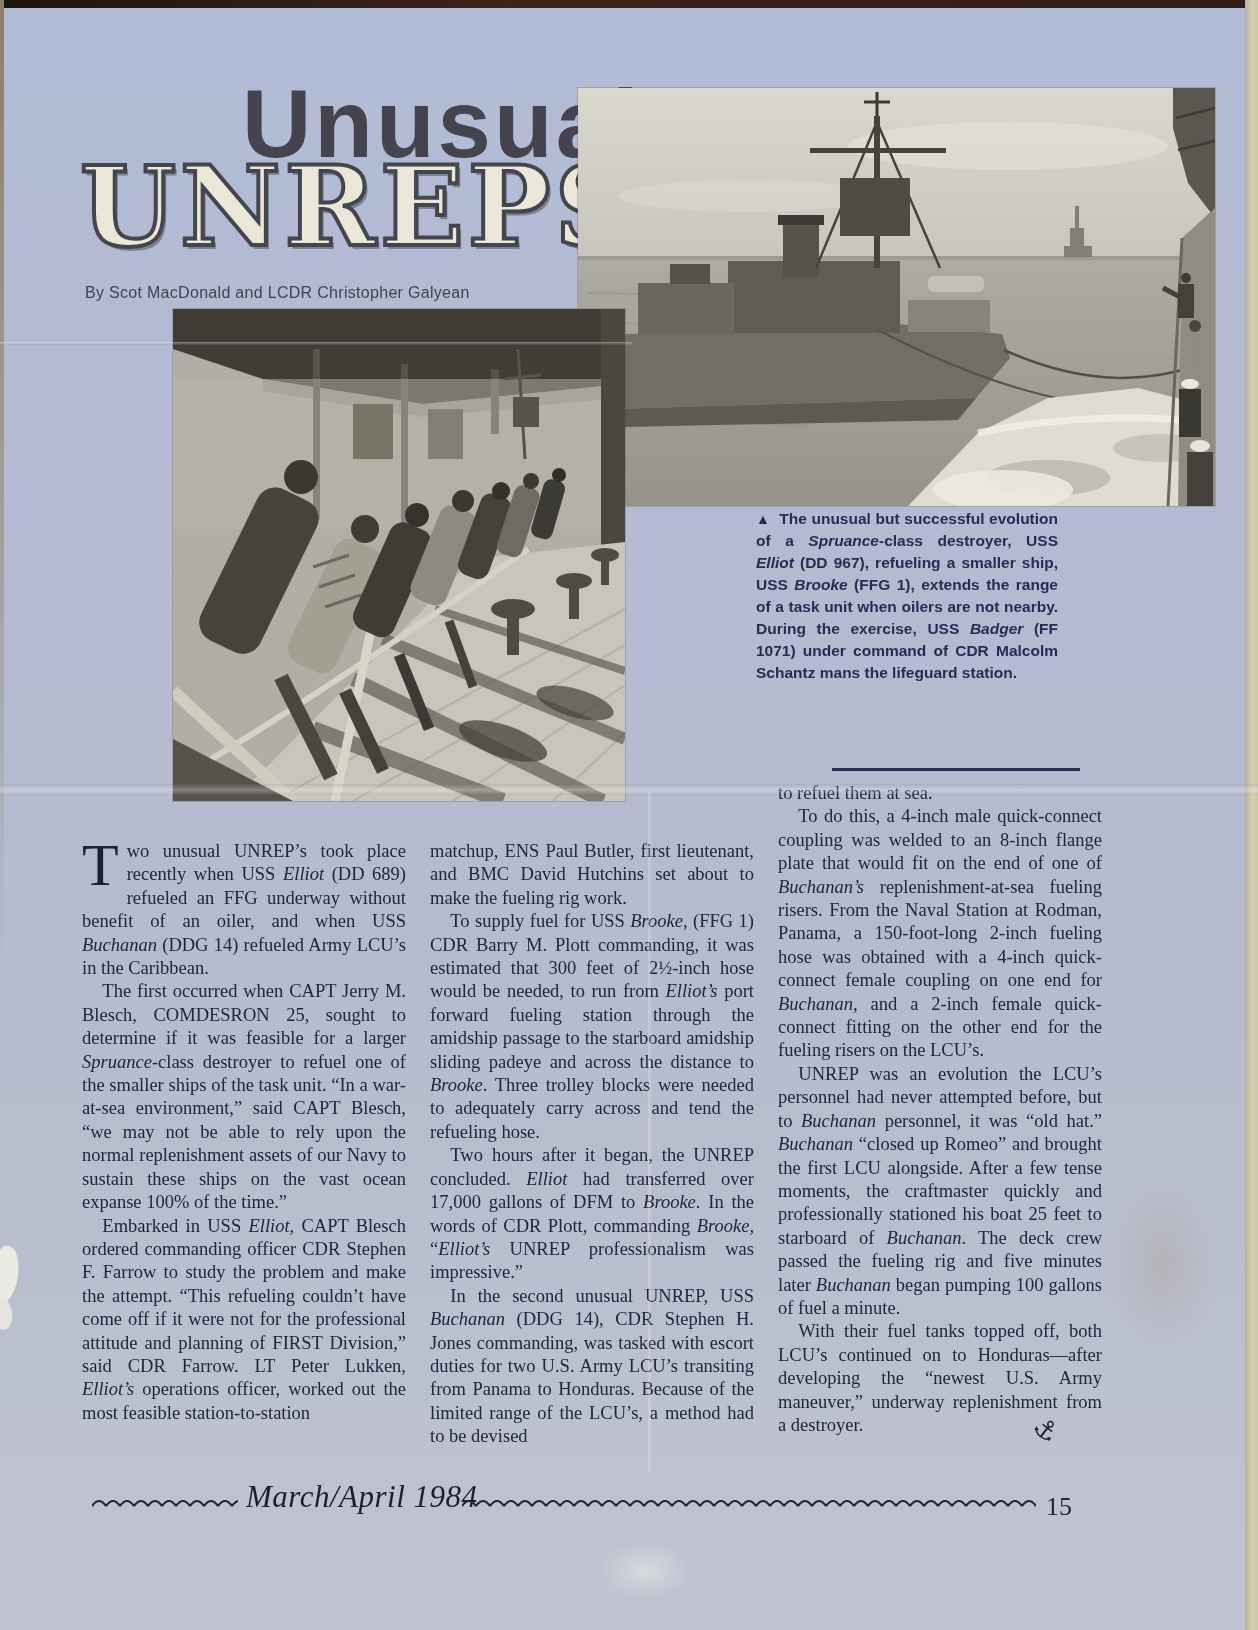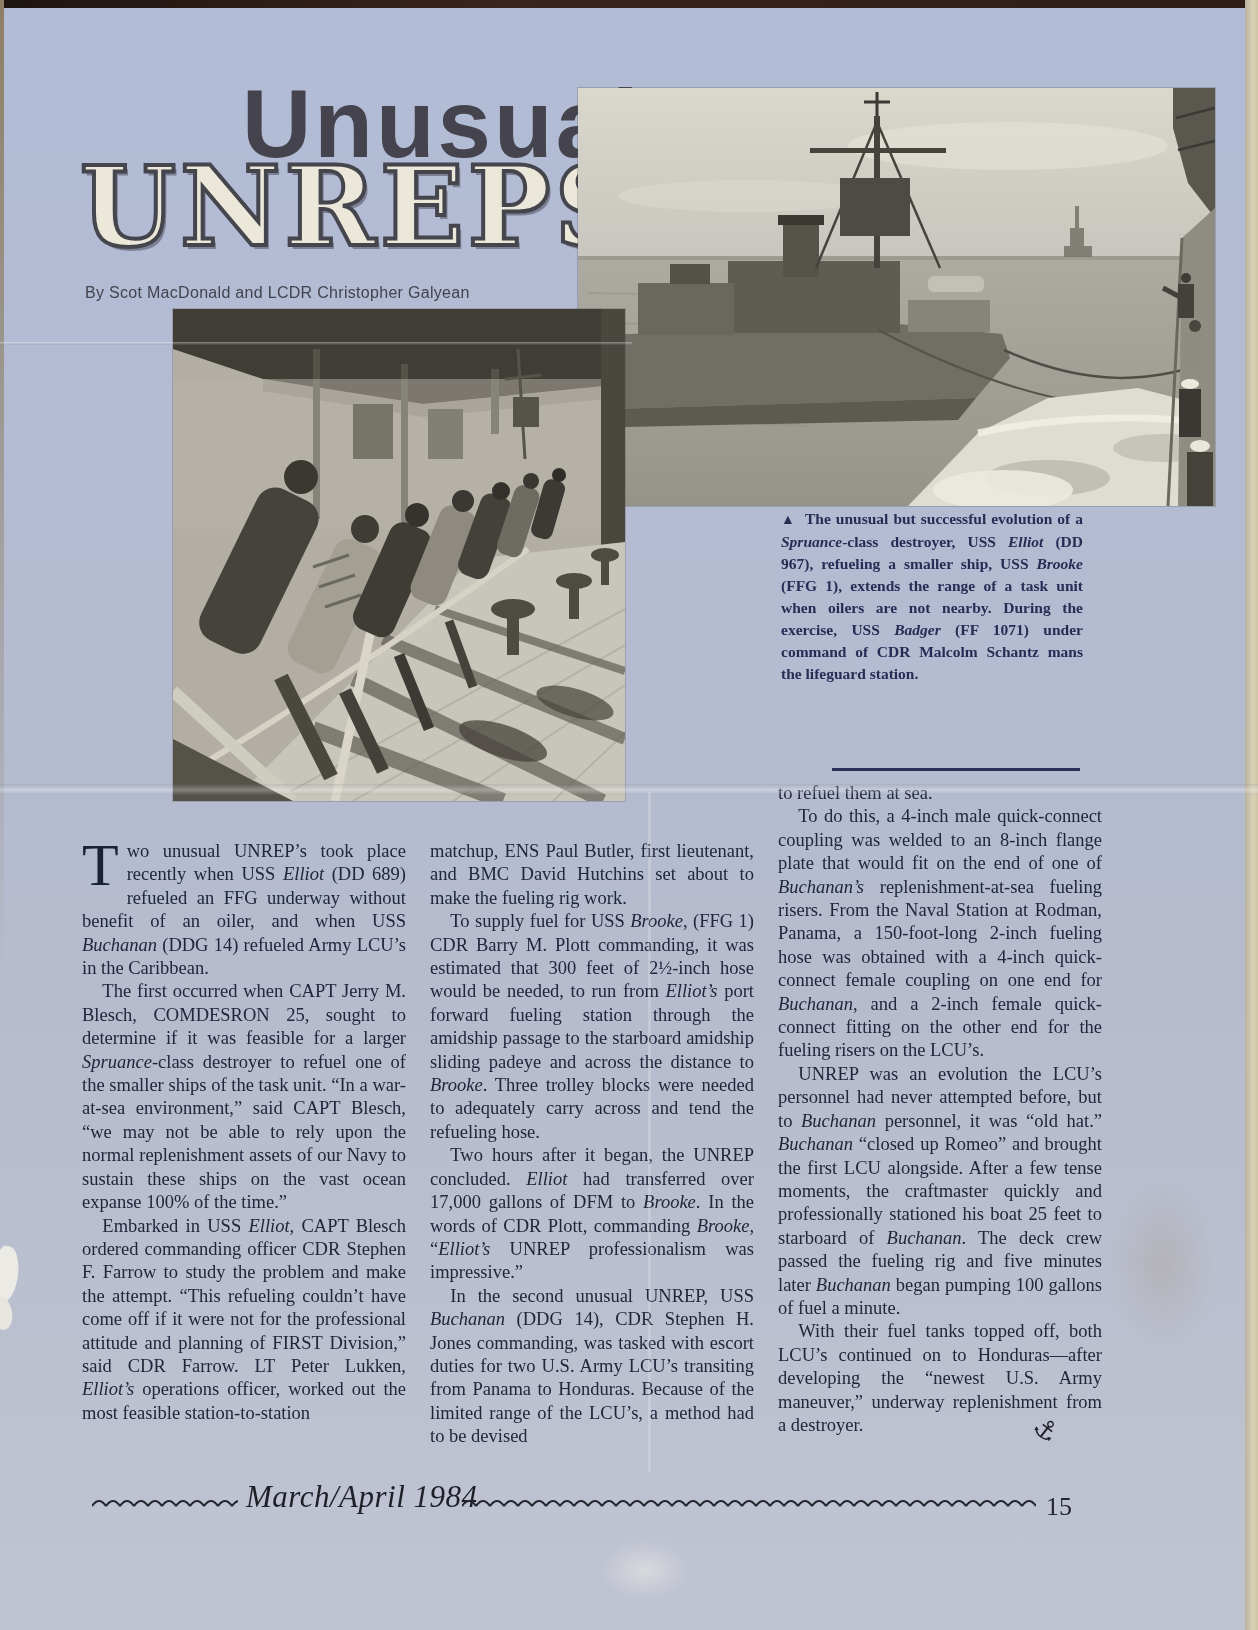--- a/index.html
+++ b/index.html
@@ -34,21 +34,21 @@
     position:absolute;left:85px;top:284px;font-family:"Liberation Sans",sans-serif;
     font-size:16px;color:#42434e;letter-spacing:.3px;text-align:center;
   }
   
   .photo{position:absolute;overflow:hidden;box-shadow:0 0 0 1px rgba(70,70,70,.25);}
   .photo-top{left:578px;top:88px;width:637px;height:418px;}
   .photo-left{left:173px;top:309px;width:452px;height:492px;}
   .photo svg{display:block;width:100%;height:100%;}
   
   .caption{
-    position:absolute;left:781px;width:302px;font-family:Liberation Serif, serif;
+    position:absolute;left:756px;width:302px;font-family:Liberation Sans, sans-serif;
     font-weight:700;font-size:15.5px;line-height:22px;color:#272c55;text-align:justify;
   }
   .caption-top{top:508px;}
   .caption-left{top:655px;}
   .cap-marker{margin-right:9px;font-size:14px;}
   .caption-rule{position:absolute;left:832px;top:768px;width:248px;height:3px;background:#2b2f55;}
   
   .col{
     position:absolute;width:324px;font-size:18.5px;line-height:23.4px;text-align:justify;
     color:#20263c;overflow:hidden;

